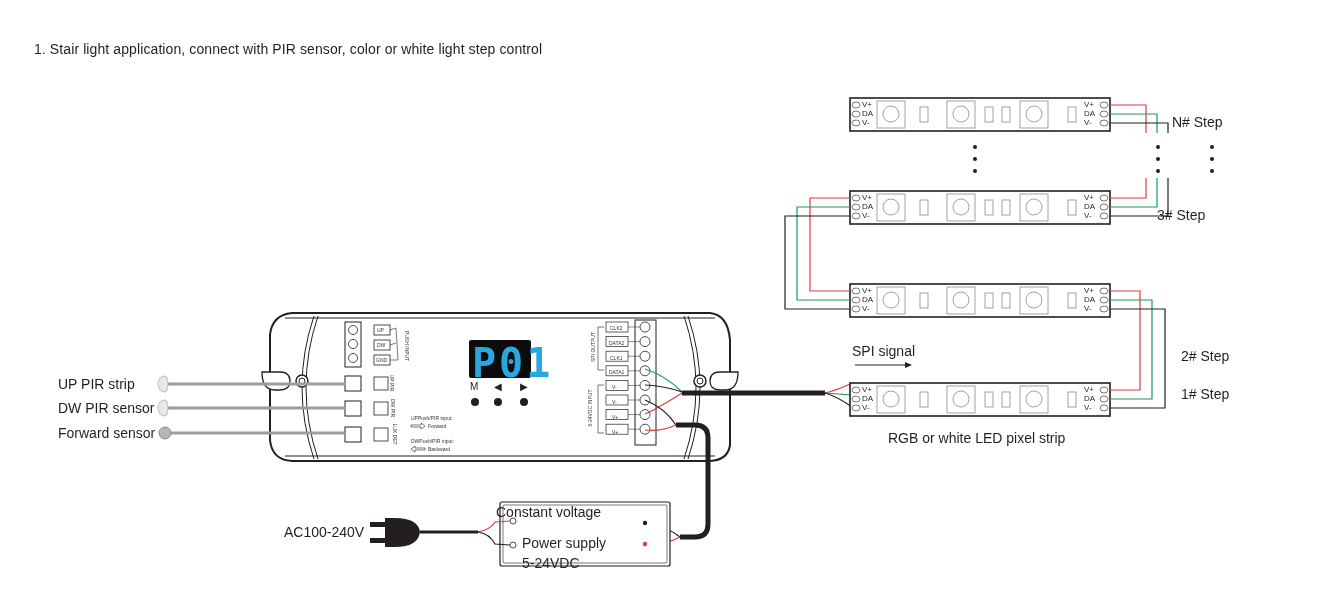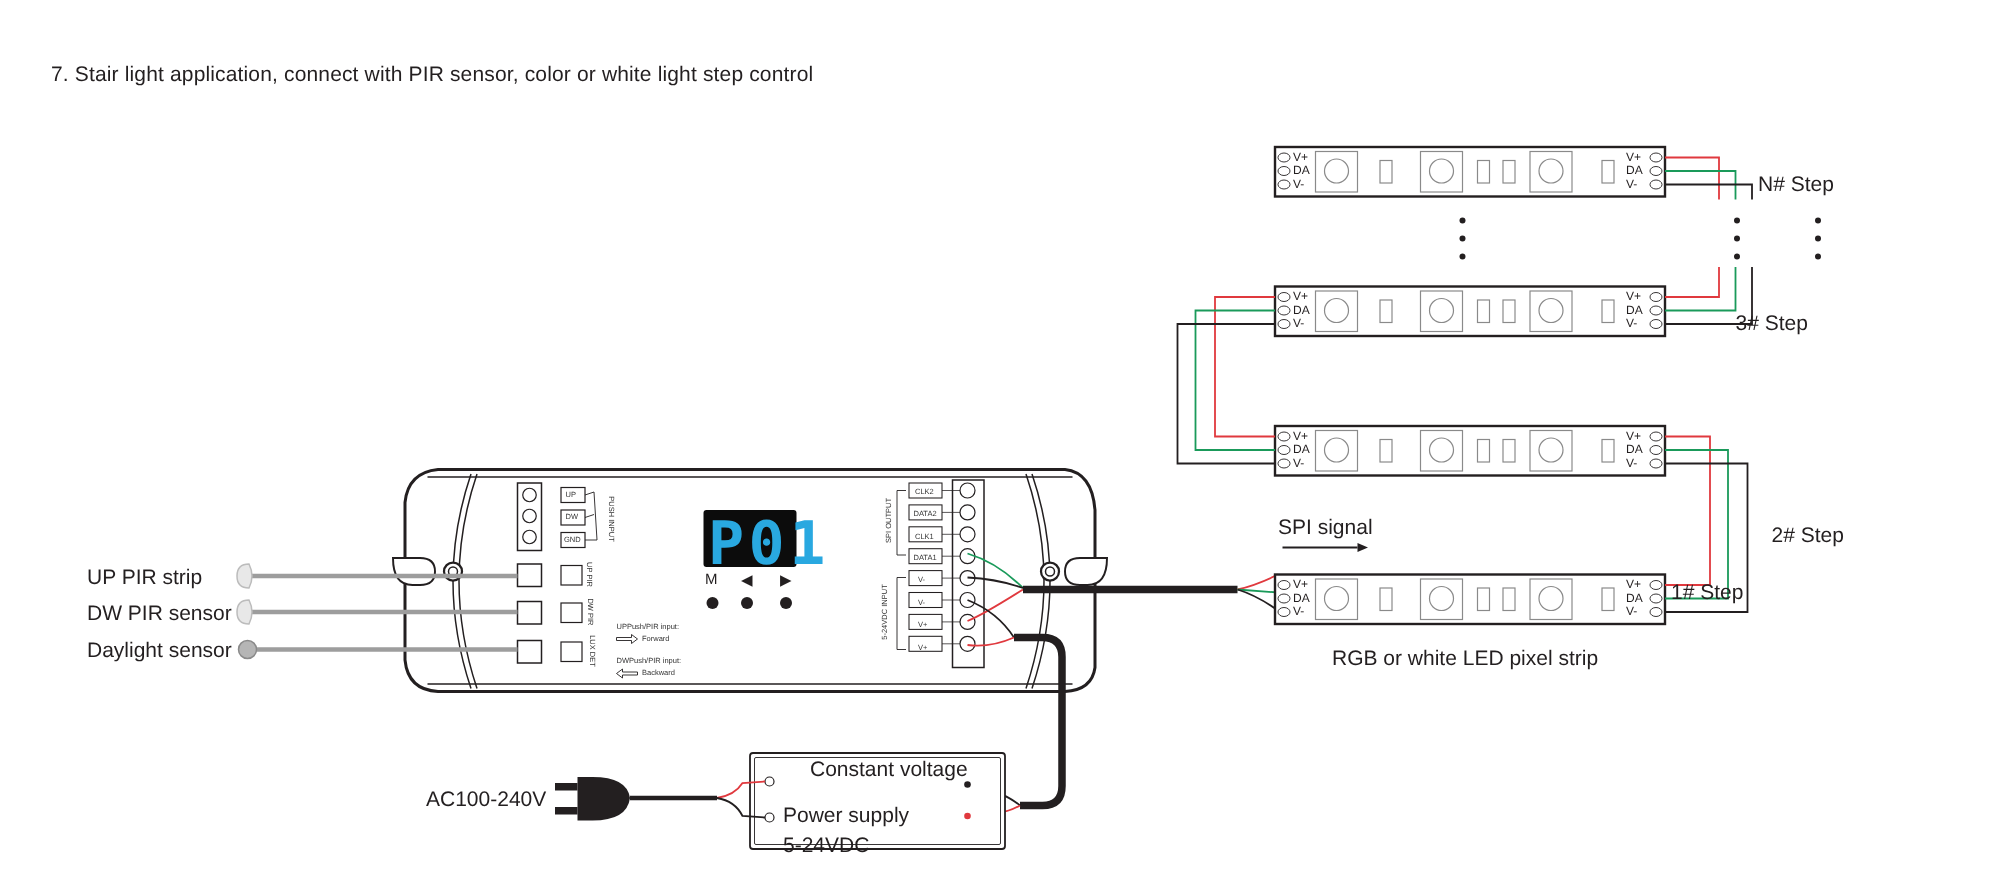--- a/index.html
+++ b/index.html
@@ -7,21 +7,21 @@
   .abs{position:absolute;}
   .title{left:34px;top:41px;font-size:14px;letter-spacing:0.1px;}
   .lbl{font-size:14px;white-space:nowrap;}
   .small{font-size:5px;white-space:nowrap;color:#333;}
   svg{position:absolute;left:0;top:0;}
   .seg{font-family:"DejaVu Sans Mono",monospace;color:#29a8e0;font-size:40px;letter-spacing:3px;font-weight:bold;}
 </style>
 </head>
 <body>
 
-<div class="abs title">7. Stair light application, connect with PIR sensor, color or white light step control</div>
+<div class="abs title">1. Stair light application, connect with PIR sensor, color or white light step control</div>
 
 <svg width="1330" height="592">
 
   <g>
     <path d="M292,313 L710,313 Q728,315 730,340 L730,445 Q728,460 710,461 L292,461 Q272,460 270,440 L270,335 Q272,315 292,313 Z" fill="#fff" stroke="#231f20" stroke-width="2"></path>
     <line x1="285" y1="318" x2="715" y2="318" stroke="#231f20" stroke-width="1"></line>
     <line x1="285" y1="456" x2="715" y2="456" stroke="#231f20" stroke-width="1"></line>
     <path d="M314,316 Q290,387 314,459" fill="none" stroke="#231f20" stroke-width="1"></path>
     <path d="M318,316 Q294,387 318,459" fill="none" stroke="#231f20" stroke-width="1"></path>
     <path d="M688,316 Q712,387 688,459" fill="none" stroke="#231f20" stroke-width="1"></path>
@@ -234,21 +234,21 @@
       <circle cx="1158" cy="159" r="2" fill="#231f20"></circle>
       <circle cx="1158" cy="171" r="2" fill="#231f20"></circle>
       <circle cx="1212" cy="147" r="2" fill="#231f20"></circle>
       <circle cx="1212" cy="159" r="2" fill="#231f20"></circle>
       <circle cx="1212" cy="171" r="2" fill="#231f20"></circle>
     </g>
 </svg>
 
 <div class="abs lbl" style="left:58px;top:376px;">UP PIR strip</div>
 <div class="abs lbl" style="left:58px;top:400px;">DW PIR sensor</div>
-<div class="abs lbl" style="left:58px;top:425px;">Daylight sensor</div>
+<div class="abs lbl" style="left:58px;top:425px;">Forward sensor</div>
 
 <div class="abs seg" style="left:472px;top:340px;">P01</div>
 <div class="abs" style="left:470px;top:381px;font-size:10px;">M</div>
 <div class="abs" style="left:494px;top:381px;font-size:10px;">◀</div>
 <div class="abs" style="left:520px;top:381px;font-size:10px;">▶</div>
 
 <div class="abs small" style="left:377px;top:327px;">UP</div>
 <div class="abs small" style="left:377px;top:342px;">DW</div>
 <div class="abs small" style="left:376px;top:357px;">GND</div>
 <div class="abs small" style="left:392px;top:343px;transform:rotate(90deg);">PUSH INPUT</div>
@@ -265,31 +265,31 @@
 <div class="abs small" style="left:610px;top:355px;">CLK1</div>
 <div class="abs small" style="left:609px;top:369px;">DATA1</div>
 <div class="abs small" style="left:612px;top:384px;">V-</div>
 <div class="abs small" style="left:612px;top:399px;">V-</div>
 <div class="abs small" style="left:612px;top:414px;">V+</div>
 <div class="abs small" style="left:612px;top:429px;">V+</div>
 <div class="abs small" style="left:578px;top:344px;transform:rotate(-90deg);">SPI OUTPUT</div>
 <div class="abs small" style="left:572px;top:405px;transform:rotate(-90deg);">5-24VDC INPUT</div>
 
 <div class="abs lbl" style="left:284px;top:524px;">AC100-240V</div>
-<div class="abs lbl" style="left:540px;top:504px;">Constant voltage</div>
+<div class="abs lbl" style="left:496px;top:504px;">Constant voltage</div>
 <div class="abs lbl" style="left:522px;top:555px;">5-24VDC</div>
 <div class="abs lbl" style="left:522px;top:535px;">Power supply</div>
 
 <div class="abs lbl" style="left:852px;top:343px;">SPI signal</div>
 <div class="abs lbl" style="left:852px;top:430px;margin-left:36px;">RGB or white LED pixel strip</div>
 
 <div class="abs lbl" style="left:1172px;top:114px;">N# Step</div>
 <div class="abs lbl" style="left:1157px;top:207px;">3# Step</div>
 <div class="abs lbl" style="left:1181px;top:300px;margin-top:48px;">2# Step</div>
-<div class="abs lbl" style="left:1114px;top:386px;text-align:right;">1# Step</div>
+<div class="abs lbl" style="left:1181px;top:386px;text-align:right;">1# Step</div>
 
 <div id="pinlabels">
     <div class="abs" style="left: 862px; top: 100px; font-size: 8px;">V+</div>
     <div class="abs" style="left: 862px; top: 109px; font-size: 8px;">DA</div>
     <div class="abs" style="left: 862px; top: 118px; font-size: 8px;">V-</div>
     <div class="abs" style="left: 1084px; top: 100px; font-size: 8px;">V+</div>
     <div class="abs" style="left: 1084px; top: 109px; font-size: 8px;">DA</div>
     <div class="abs" style="left: 1084px; top: 118px; font-size: 8px;">V-</div>
     <div class="abs" style="left: 862px; top: 193px; font-size: 8px;">V+</div>
     <div class="abs" style="left: 862px; top: 202px; font-size: 8px;">DA</div>

